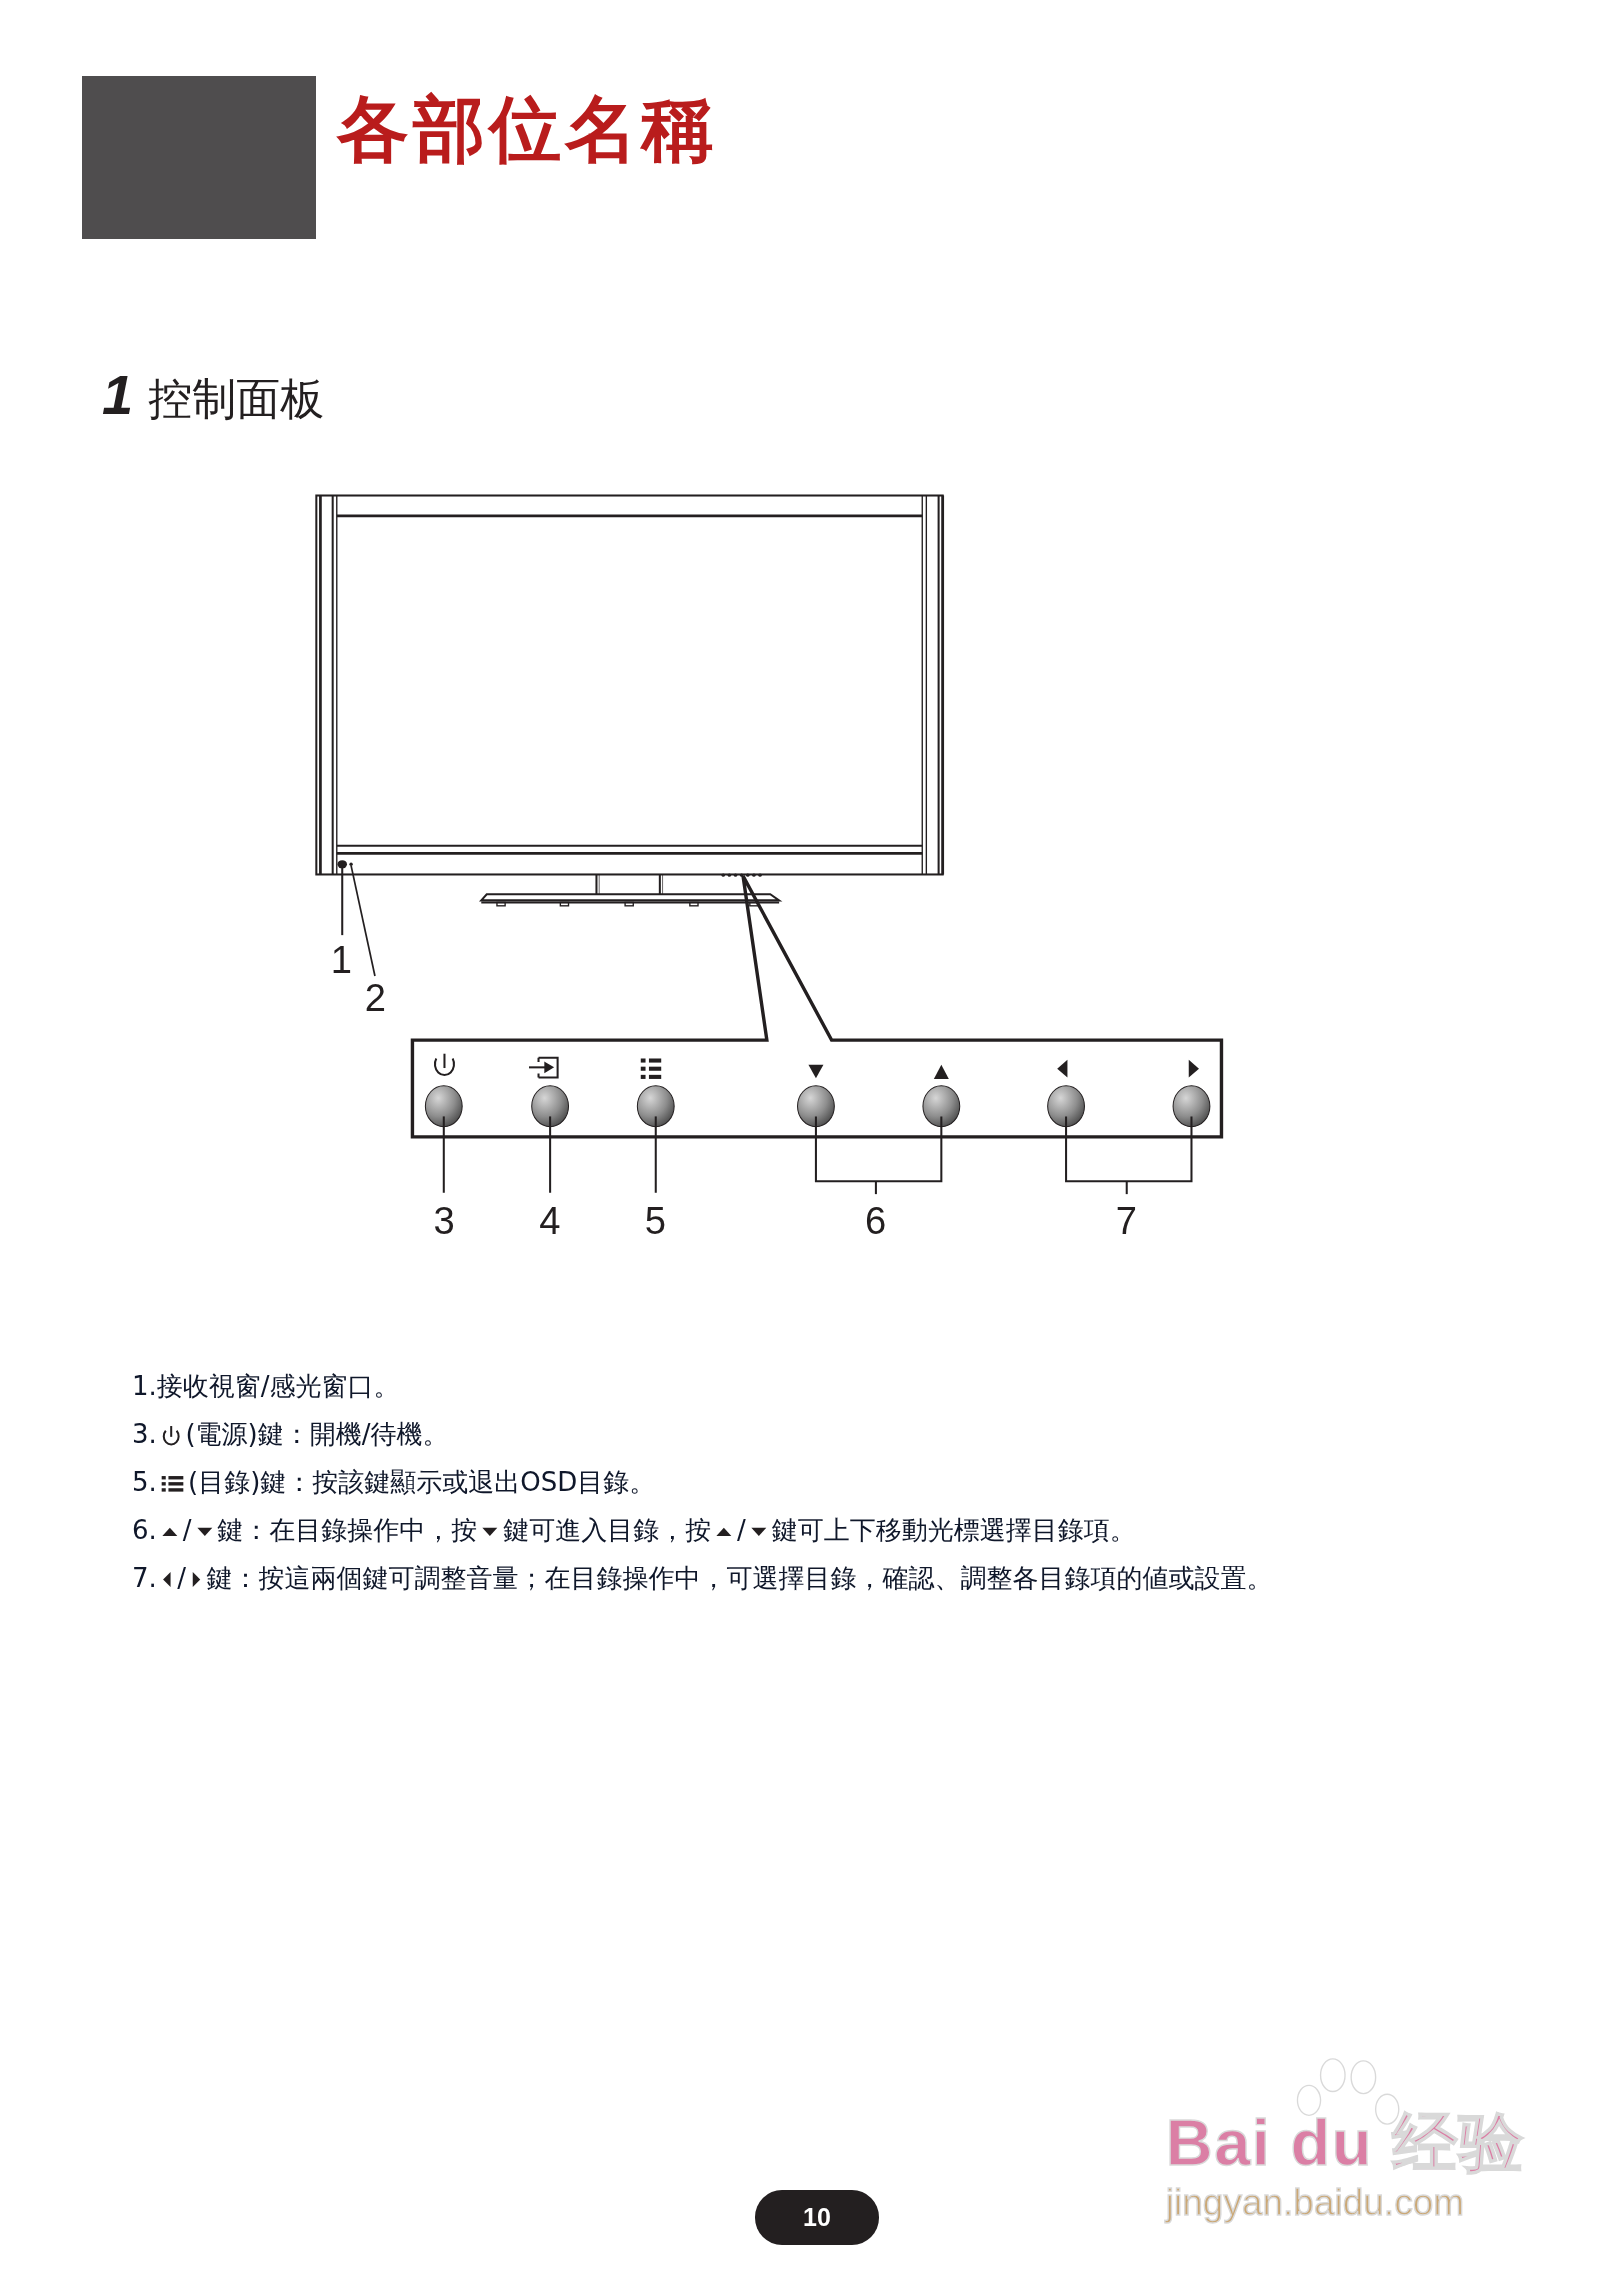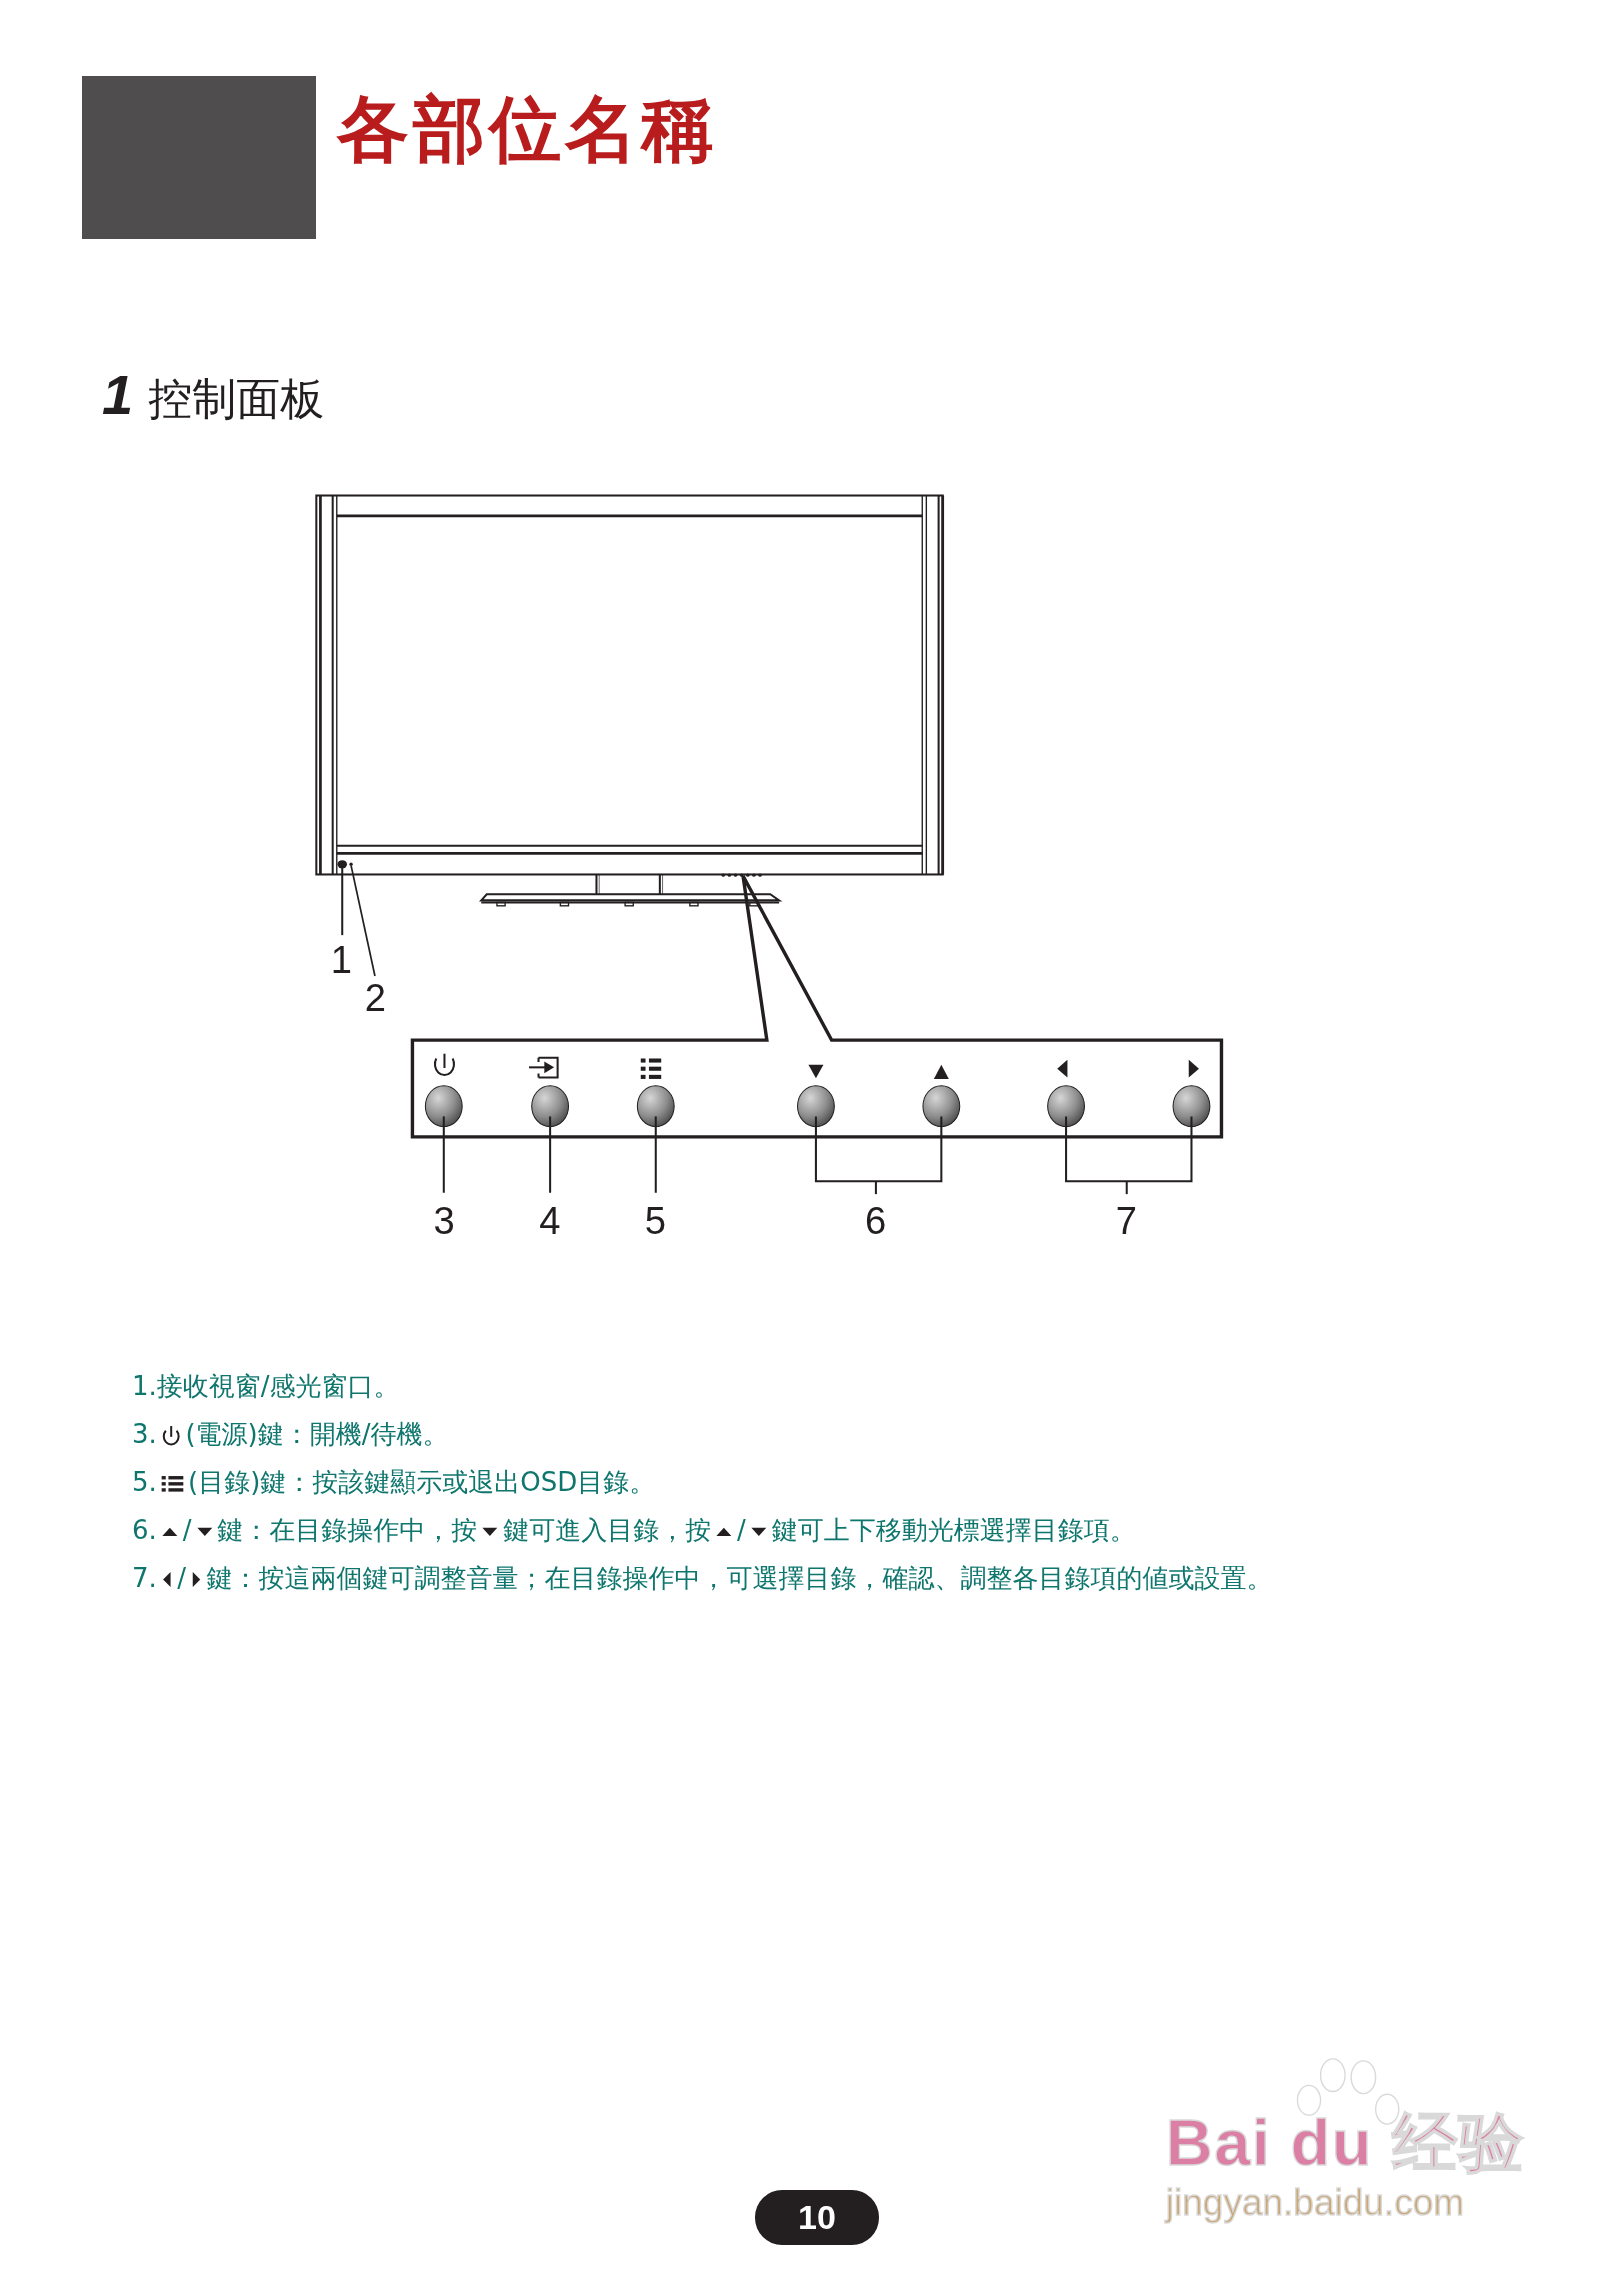--- a/index.html
+++ b/index.html
@@ -6,26 +6,26 @@
   body { width:1623px; height:2295px; position:relative; overflow:hidden;
          font-family:"DejaVu Sans","Liberation Sans",sans-serif; color:#231f20; }
   .abs { position:absolute; }
   #header-block { left:82px; top:76px; width:234px; height:163px; background:#4f4d4e; }
   #page-title { left:337px; top:82px; font-size:72px; font-weight:bold; letter-spacing:4.1px; line-height:95px; color:#b91c1c; }
   #section-title { left:102px; top:361px; line-height:68px; white-space:nowrap; }
   #section-title .num { font-size:56px; font-weight:bold; font-style:italic; font-family:"Liberation Sans",sans-serif; vertical-align:baseline; }
   #section-title .txt { font-size:44px; margin-left:15px; }
   svg#diagram { left:0; top:0; }
   .callout { font-family:"Liberation Sans",sans-serif; font-size:56px; fill:#231f20; }
-  #desc { left:132px; top:1362px; width:1431px; font-size:26px; line-height:48px; color:#0f766e; }
+  #desc { left:132px; top:1362px; width:1431px; font-size:26px; line-height:48px; color:#0f172a; }
   #desc .line { white-space:nowrap; }
   #desc .indent { padding-left:27px; }
   .ico { display:inline-block; vertical-align:middle; margin:0 4.1px; }
   #page-num { left:755px; top:2190px; width:124px; height:55px; background:#231f20; border-radius:27px;
-              color:#fff; font-family:"Liberation Sans",sans-serif; font-weight:bold; font-size:34px;
+              color:#fff; font-family:"Liberation Sans",sans-serif; font-weight:bold; font-size:25px;
               text-align:center; line-height:55px; }
   #watermark { left:1159px; top:2058px; width:382px; height:177px; opacity:0.55; }
   #watermark .brand { position:absolute; left:6.8px; top:41px; font-family:"Liberation Sans",sans-serif; font-weight:bold;
                       font-size:65px; color:#be185d; -webkit-text-stroke:1.4px #bbb; letter-spacing:1.4px; }
   #watermark .url { position:absolute; left:6.8px; top:124px; font-family:"Liberation Sans",sans-serif;
                     font-size:37px; color:#a16207; -webkit-text-stroke:1.4px #bbb; }
 </style>
 </head>
 <body>
 

